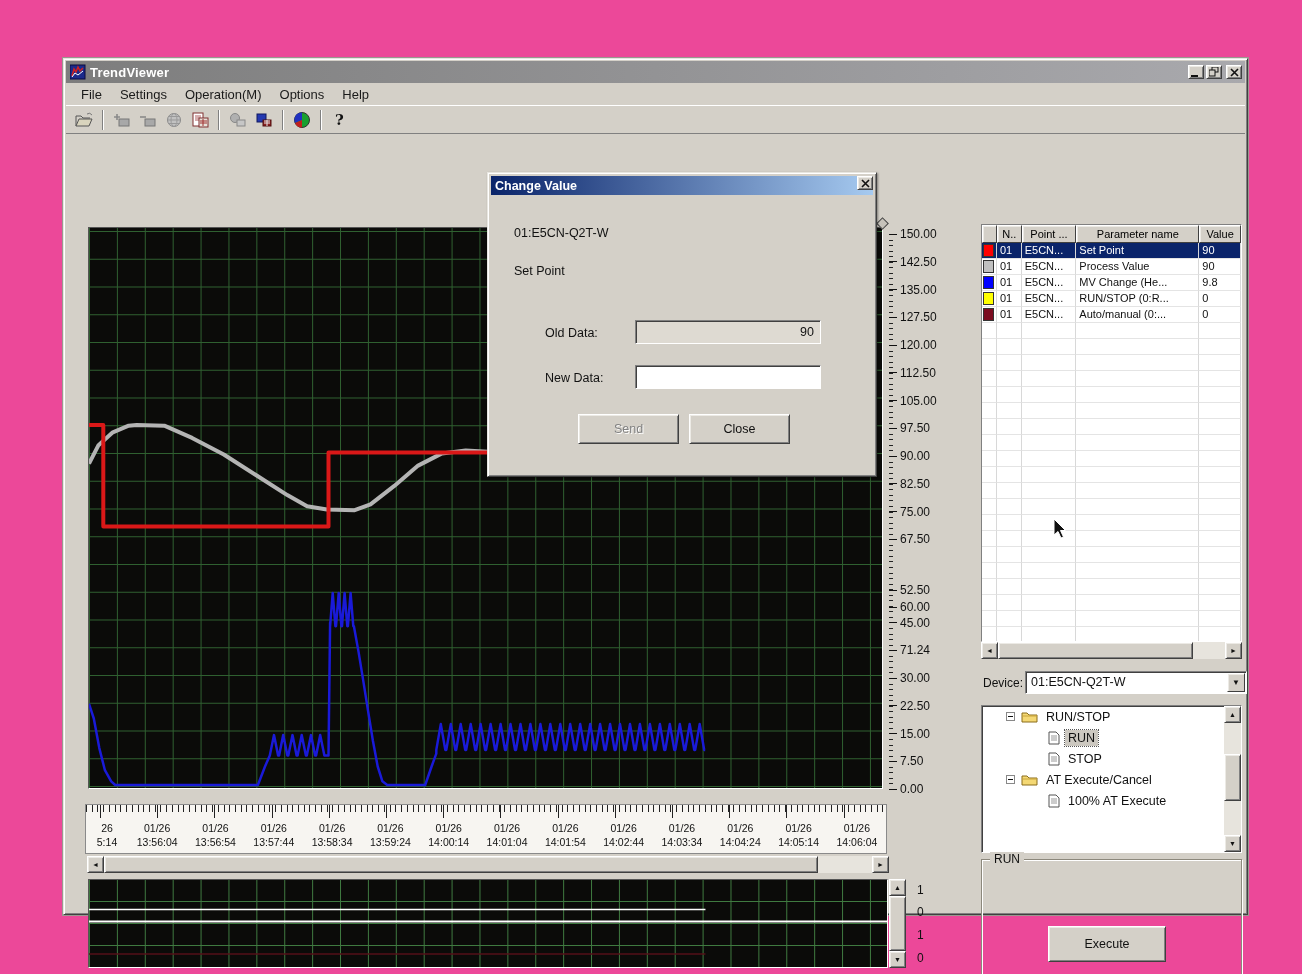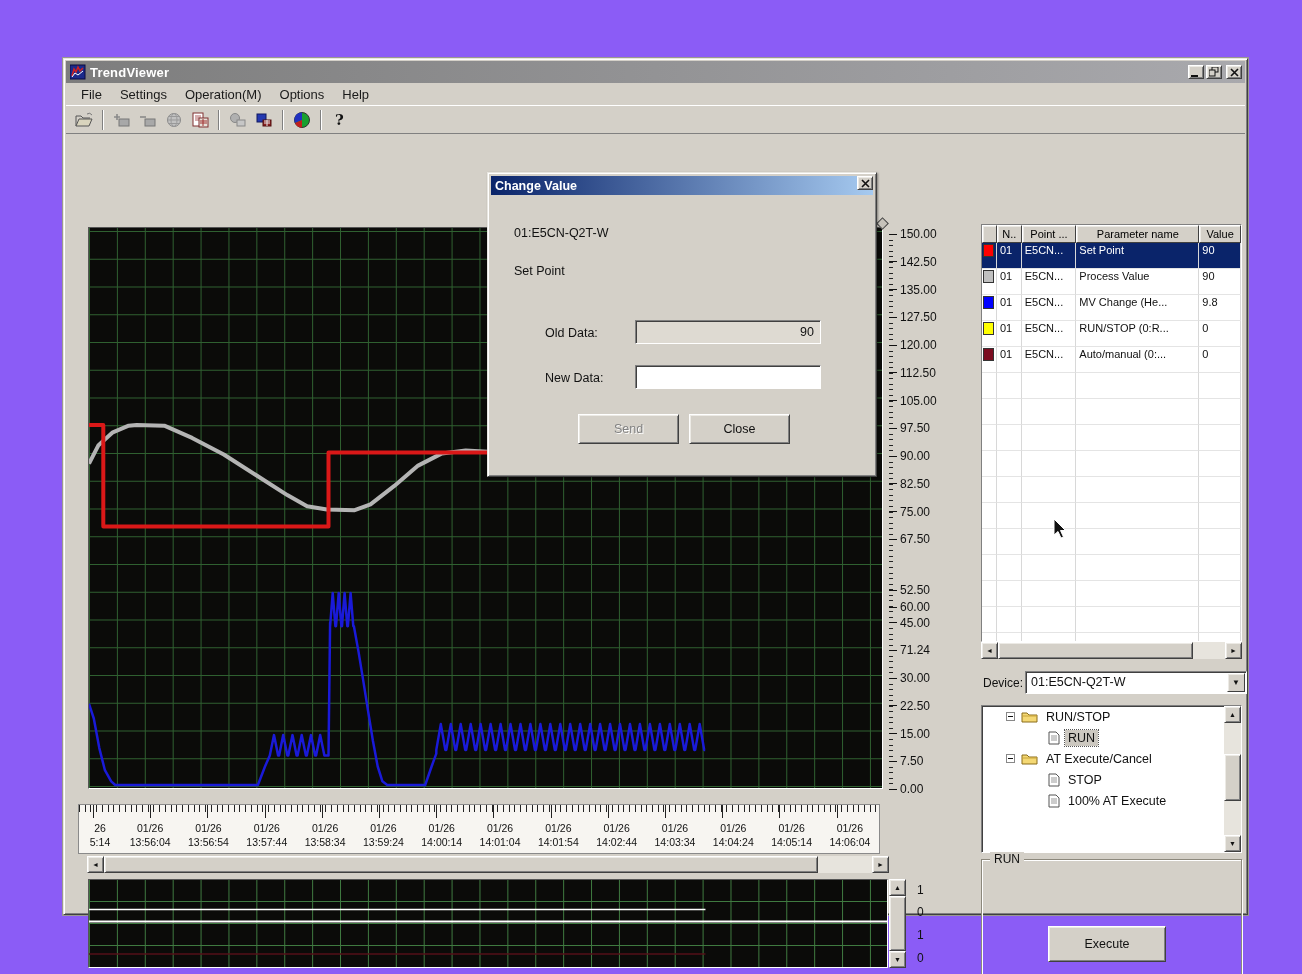--- a/index.html
+++ b/index.html
@@ -1,17 +1,17 @@
 <!DOCTYPE html>
 <html><head>
 <meta charset="utf-8">
 <style>
   * { margin:0; padding:0; box-sizing:border-box; }
   body { background:#ffffff; font-family:"Liberation Sans","DejaVu Sans",sans-serif; }
-  .page { position:relative; width:1302px; height:974px; background:#8b5cf6; overflow:hidden; }
+  .page { position:relative; width:1302px; height:974px; background:#ec4899; overflow:hidden; }
 
   
   .raised { background:#d4d0c8; border:1px solid; border-color:#ffffff #404040 #404040 #ffffff;
             box-shadow:inset 1px 1px 0 #eceae5, inset -1px -1px 0 #808080; }
 
   
   .app-window { position:absolute; left:63px; top:58px; width:1185px; height:857px;
     background:#d4d0c8; border:1px solid; border-color:#e8e6e0 #404040 #404040 #e8e6e0;
     box-shadow:inset 1px 1px 0 #fff, inset -1px -1px 0 #808080, 0 0 0 1px #9a9890; }
 
@@ -49,21 +49,21 @@
 
   
   .y-axis { position:absolute; left:821px; top:86px; width:62px; height:582px;text-align:right; }
   .yminor { position:absolute; left:2px; top:13px; width:4px; height:556px;
     background:repeating-linear-gradient(to bottom,#222 0 1px,transparent 1px 5.55px); }
   .yrow { position:absolute; left:2px; height:14px; display:flex; align-items:center; }
   .ymajor { width:8px; height:1px; background:#111; margin-right:3px; }
   .ytext { font-size:12px; color:#111; }
 
   
-  .time-ruler { position:absolute; left:12px; top:669px; width:802px; height:50px; background:#f7f5f1;
+  .time-ruler { position:absolute; left:19px; top:669px; width:802px; height:50px; background:#f7f5f1;
     border:1px solid #8a8a8a; }
   .ticks { position:absolute; left:0; top:0; width:100%; height:14px; }
   .ticks::before { content:""; position:absolute; inset:0; height:7px;
     background:repeating-linear-gradient(to right,#222 0 1px,transparent 1px 5.73px); }
   .ticks::after { content:""; position:absolute; inset:0; height:13px;
     background:repeating-linear-gradient(to right,#222 0 1px,transparent 1px 57.2px); background-position:14px 0; }
   .time-labels { position:absolute; left:0; top:16px; width:100%; display:flex; }
   .tcell { flex:1; text-align:center; font-size:10.5px; line-height:14px; color:#111; }
   .tcell.first { flex:0 0 42px; }
 
@@ -92,21 +92,21 @@
   .strip-labels { position:absolute; left:845px; top:744px; width:28px; height:89px; }
   .strip-labels div { position:absolute; left:6px; font-size:12px; color:#111; }
 
   
   .watch-table { position:absolute; left:915px; top:89px; width:261px; height:418px; background:#fff;
     border:1px solid; border-color:#808080 #fff #fff #808080; overflow:hidden; }
   .wt-header { display:flex; height:18px; }
   .wt-hcell { background:#d4d0c8; border:1px solid; border-color:#fff #404040 #404040 #fff;
     box-shadow:inset 1px 1px 0 #eceae5; font-size:11px; display:flex; align-items:center; justify-content:center;
     overflow:hidden; white-space:nowrap; }
-  .wt-row { display:flex; height:26px; }
+  .wt-row { display:flex; height:16px; }
   .wt-cell { border-right:1px solid #d8d8d8; border-bottom:1px solid #e4e4e4; font-size:11px; line-height:15px;
     padding-left:3px; overflow:hidden; white-space:nowrap; color:#111; }
   .wt-row.selected .wt-cell { background:#0a246a; color:#fff; }
   .swatch { width:11px; height:13px; margin:1px auto 0 auto; border:1px solid #333; }
   .wt-cell.c0 { padding-left:0; }
 
   
   .device-label { position:absolute; left:917px; top:541px; font-size:12px; color:#111; }
   .combo { position:absolute; left:959px; top:536px; width:222px; height:23px; background:#fff;
     border:1px solid; border-color:#808080 #fff #fff #808080; box-shadow:inset 1px 1px 0 #404040; }
@@ -677,38 +677,38 @@
             </div>
             <div class="tree-row" style="padding-left: 66px;">
               <span class="ticon">
                 <svg width="12" height="14">
                   <path d="M1,1 h7 l3,3 v9 h-10 z" fill="#fff" stroke="#555"></path>
                   <path d="M3,5 h6 M3,7 h6 M3,9 h6" stroke="#999"></path>
                 </svg>
               </span>
               <span class="tree-label selected">RUN</span>
             </div>
+            <div class="tree-row" style="padding-left: 66px;">
+              <span class="ticon">
+                <svg width="12" height="14">
+                  <path d="M1,1 h7 l3,3 v9 h-10 z" fill="#fff" stroke="#555"></path>
+                  <path d="M3,5 h6 M3,7 h6 M3,9 h6" stroke="#999"></path>
+                </svg>
+              </span>
+              <span class="tree-label">STOP</span>
+            </div>
             <div class="tree-row" style="padding-left: 24px;">
               <span class="expander"></span>
               <span class="ticon">
                 <svg width="17" height="13">
                   <path d="M1,3 h5 l2,2 h8 v7 h-15 z" fill="#f4d874" stroke="#8a6d1a"></path>
                   <path d="M1,6 h15" stroke="#c8a43a"></path>
                 </svg>
               </span>
               <span class="tree-label">AT Execute/Cancel</span>
-            </div>
-            <div class="tree-row" style="padding-left: 66px;">
-              <span class="ticon">
-                <svg width="12" height="14">
-                  <path d="M1,1 h7 l3,3 v9 h-10 z" fill="#fff" stroke="#555"></path>
-                  <path d="M3,5 h6 M3,7 h6 M3,9 h6" stroke="#999"></path>
-                </svg>
-              </span>
-              <span class="tree-label">STOP</span>
             </div>
             <div class="tree-row" style="padding-left: 66px;">
               <span class="ticon">
                 <svg width="12" height="14">
                   <path d="M1,1 h7 l3,3 v9 h-10 z" fill="#fff" stroke="#555"></path>
                   <path d="M3,5 h6 M3,7 h6 M3,9 h6" stroke="#999"></path>
                 </svg>
               </span>
               <span class="tree-label">100% AT Execute</span>
             </div>

